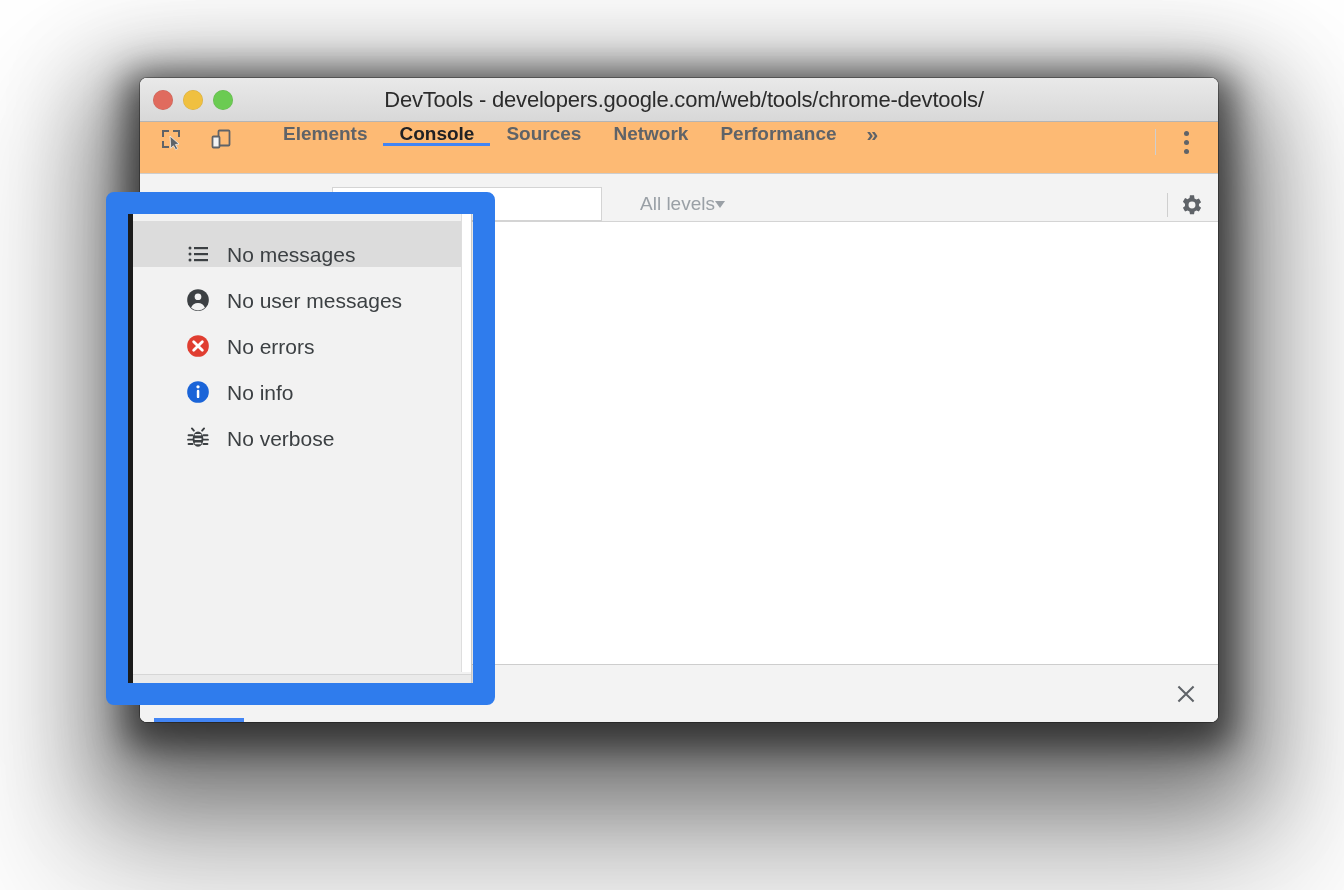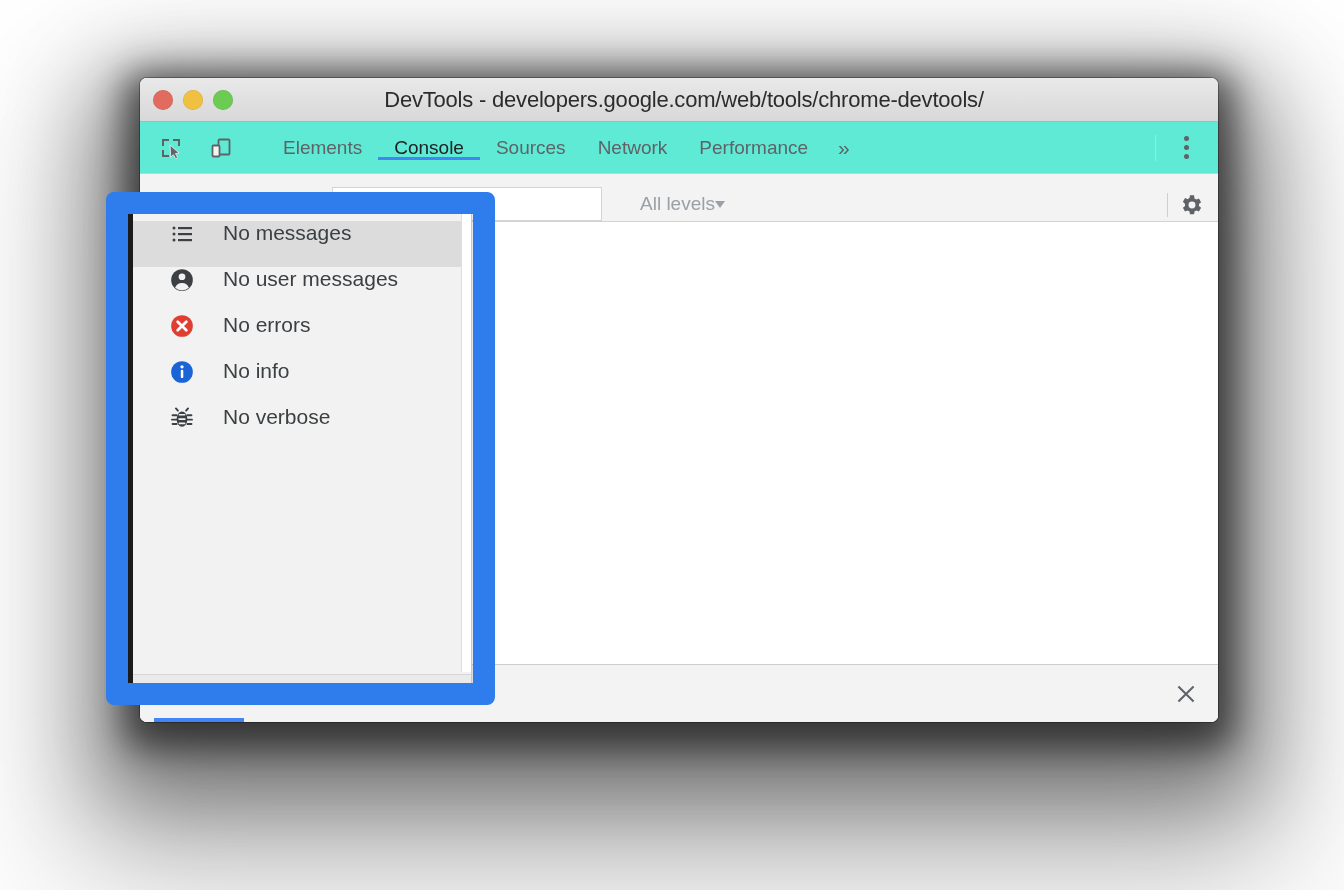--- a/index.html
+++ b/index.html
@@ -79,24 +79,25 @@
     font-size: 22px;
     color: #2c2c2c;
     letter-spacing: -0.2px;
     padding-left: 10px;
   }
 
   
   .tabstrip {
     position: relative;
     height: 52px;
-    background: #5eead4;
+    background: #fdba74;
     border-bottom: 1px solid #cdcdcd;
     display: flex;
-    align-items: center;
+    align-items: flex-start;
+    font-weight: bold;
   }
   .tool-icons {
     display: flex;
     align-items: center;
     padding-left: 14px;
     gap: 16px;
   }
   .toolbtn {
     width: 34px; height: 34px;
     display: flex; align-items: center; justify-content: center;
@@ -265,24 +266,24 @@
     background: #f2f2f2;
     border: 1px solid #c8c8c8;
     border-left: 5px solid #1b1b1b;
     box-shadow: 0 2px 8px rgba(0,0,0,0.22);
     overflow: hidden;
     z-index: 40;
   }
   .menu-inner { padding-top: 12px; }
   .menu-item {
     display: flex;
-    align-items: flex-start;
+    align-items: flex-end;
     height: 46px;
-    padding-left: 36px;
-    gap: 28px;
+    padding-left: 52px;
+    gap: 16px;
     cursor: pointer;
   }
   .menu-item.selected { background: #dcdcdc; }
   .menu-icon {
     width: 26px; height: 26px;
     display: flex; align-items: center; justify-content: center;
     flex: 0 0 26px;
   }
   .menu-label {
     font-size: 21px;

